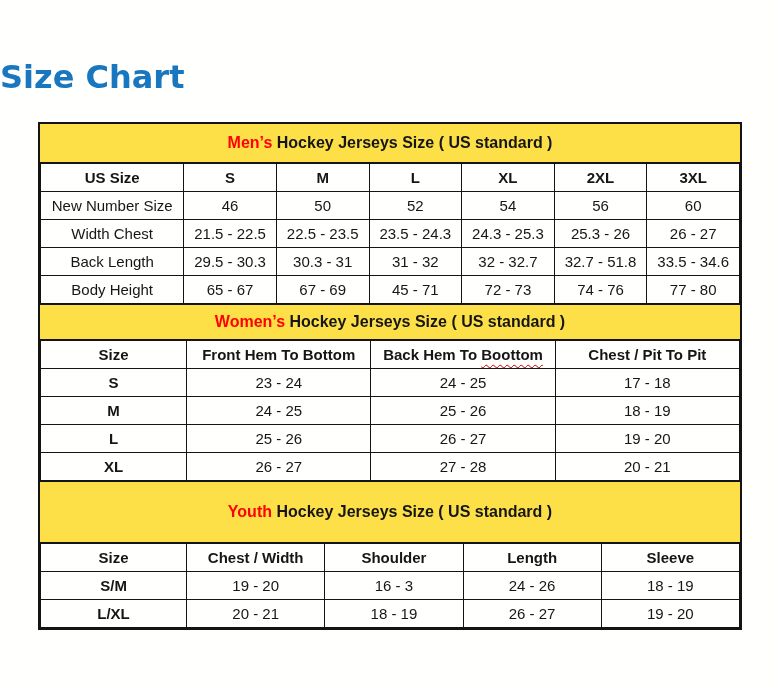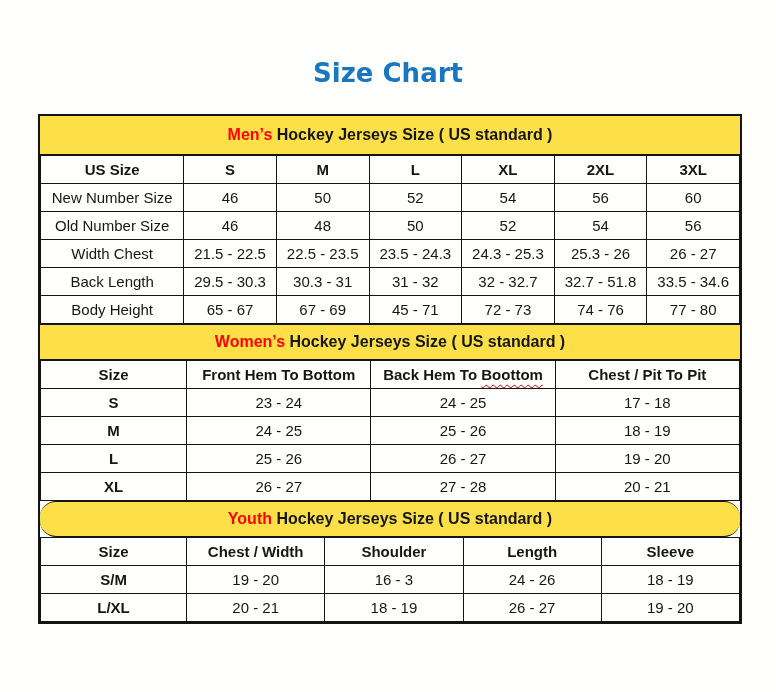--- a/index.html
+++ b/index.html
@@ -2,38 +2,38 @@
 <html><head>
 <meta charset="utf-8">
 <style>
   html,body{margin:0;padding:0;}
   body{
     width:776px;height:692px;background:#fffffe;
     font-family:"Liberation Sans",sans-serif;color:#161616;
     overflow:hidden;
   }
   .title{
-    margin:58px 0 0 0;text-align:center;
-    font-size:26px;font-weight:bold;color:#1877be;
+    margin:58px 0 0 0;text-align:left;
+    font-size:32px;font-weight:bold;color:#1877be;
     font-family:"DejaVu Sans","Liberation Sans",sans-serif;
     letter-spacing:0px;
   }
   .tables{
     margin:26px 0 0 38px;width:700px;
     border:2px solid #141414;
   }
   .sec{display:block;}
   .band{
     background:#fde047;text-align:center;font-weight:bold;
     font-size:16px;border-bottom:1px solid #141414;
   }
   .sec:not(:first-child) .band{border-top:1px solid #141414;}
   .sec-mens .band{padding:10px 0;}
   .sec-womens .band{padding:8px 16px;}
-  .sec-youth .band{padding:8px 0;border-radius:16px;}
+  .sec-youth .band{padding:21px 0;}
   .hl{color:#ff0000;}
   table{width:100%;border-collapse:collapse;table-layout:fixed;}
   th,td{
     border:1px solid #141414;text-align:center;vertical-align:middle;
     font-size:15px;line-height:19px;padding:4px 2px;
   }
   thead th{font-weight:bold;}
   tbody td{font-weight:normal;}
   .sec-womens tbody td:first-child,
   .sec-youth tbody td:first-child{font-weight:bold;}
@@ -81,29 +81,20 @@
             <tr>
               <td>New Number Size</td>
               <td>46</td>
               <td>50</td>
               <td>52</td>
               <td>54</td>
               <td>56</td>
               <td>60</td>
             </tr>
             <tr>
-              <td>Old Number Size</td>
-              <td>46</td>
-              <td>48</td>
-              <td>50</td>
-              <td>52</td>
-              <td>54</td>
-              <td>56</td>
-            </tr>
-            <tr>
               <td>Width Chest</td>
               <td>21.5 - 22.5</td>
               <td>22.5 - 23.5</td>
               <td>23.5 - 24.3</td>
               <td>24.3 - 25.3</td>
               <td>25.3 - 26</td>
               <td>26 - 27</td>
             </tr>
             <tr>
               <td>Back Length</td>

